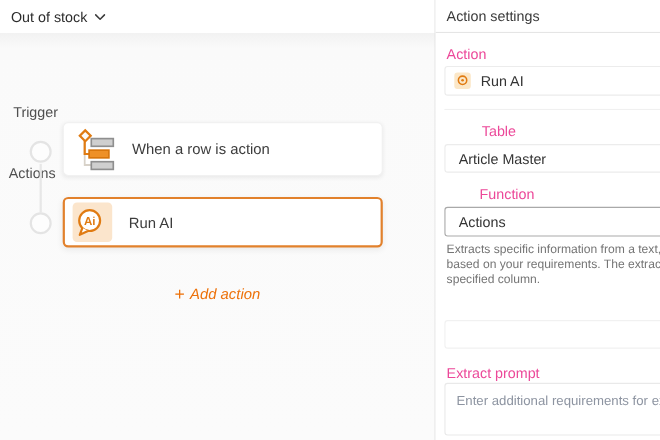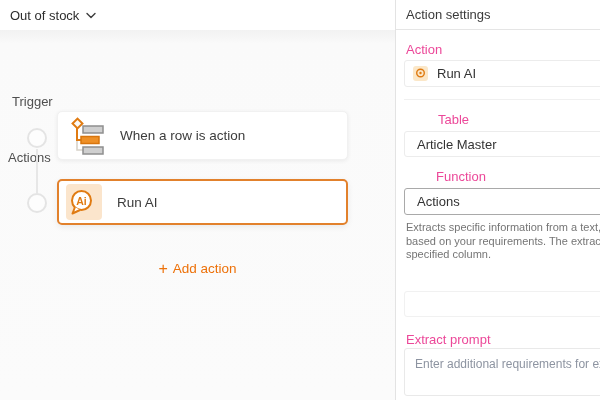--- a/index.html
+++ b/index.html
@@ -16,21 +16,21 @@
   .canvas{position:absolute;left:0;top:30px;width:395px;height:370px;
     background:linear-gradient(180deg,#f2f2f2 0px,#fafafa 14px,#fbfbfb 100%);padding-left:17px;}
   .section-label{position:absolute;font-size:13px;color:#4f4f4f;}
   .rail-line{position:absolute;left:36px;top:119px;width:2px;height:44px;background:#e7e7e7;}
   .rail-circle{position:absolute;width:20px;height:20px;border:2px solid #e4e4e4;border-radius:50%;background:#fdfdfd;box-sizing:border-box;}
   .node-card{position:absolute;left:57px;width:291px;background:#fff;border-radius:5px;display:flex;align-items:center;box-sizing:border-box;}
   .trigger-card{top:81px;height:49px;border:1px solid #f1f1f1;box-shadow:0 1px 4px rgba(0,0,0,.07);padding-left:10px;gap:12px;cursor:pointer;}
   .action-card{top:149px;height:46px;border:2px solid #e2812c;box-shadow:0 2px 6px rgba(0,0,0,.07);padding-left:7px;gap:15px;cursor:pointer;}
   .node-label{font-size:13.5px;color:#3c3c3c;}
   .ai-icon-box{width:36px;height:36px;border-radius:4px;background:#fbe5cc;display:flex;align-items:center;justify-content:flex-start;}
-  .add-action{position:absolute;left:0;top:226px;width:395px;text-align:center;background:none;border:none;cursor:pointer;padding:4px 0;}
+  .add-action{position:absolute;left:0;top:226px;width:395px;text-align:center;background:none;border:none;cursor:pointer;padding:4px 0;font-style:italic;}
   .add-action span{color:#ed7109;font-size:13.5px;}
   .add-action .plus{font-size:16px;font-weight:400;margin-right:5px;vertical-align:-1px;}
   
   .vdivider{position:absolute;left:395px;top:0;width:1px;height:400px;background:#e3e3e3;}
   .panel{position:absolute;left:396px;top:0;width:204px;height:400px;background:#fff;}
   .panel-header{position:absolute;left:0;top:0;width:260px;height:30px;border-bottom:1px solid #e5e5e5;display:flex;align-items:center;padding-left:10px;box-sizing:border-box;}
   .panel-header .ptitle{font-size:13px;color:#3a3a3a;}
   .field-label{position:absolute;left:10px;font-size:13px;color:#ec4899;}
   .select-box{position:absolute;left:8px;background:#fff;border:1px solid #ececec;border-radius:3px;display:flex;align-items:center;box-sizing:border-box;cursor:pointer;}
   .select-box .value{font-size:13px;color:#333;}

